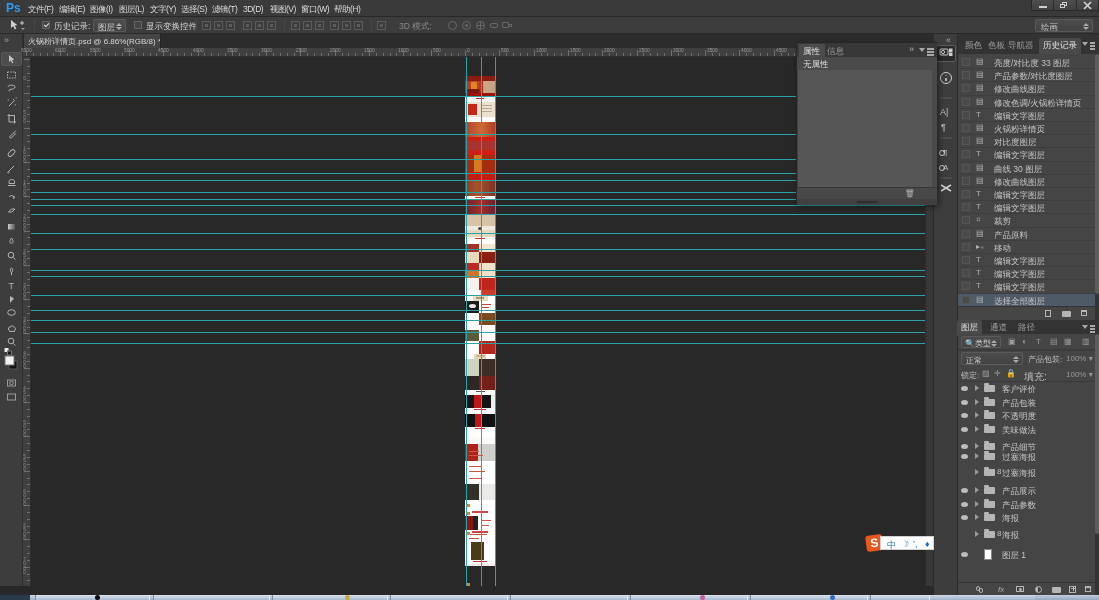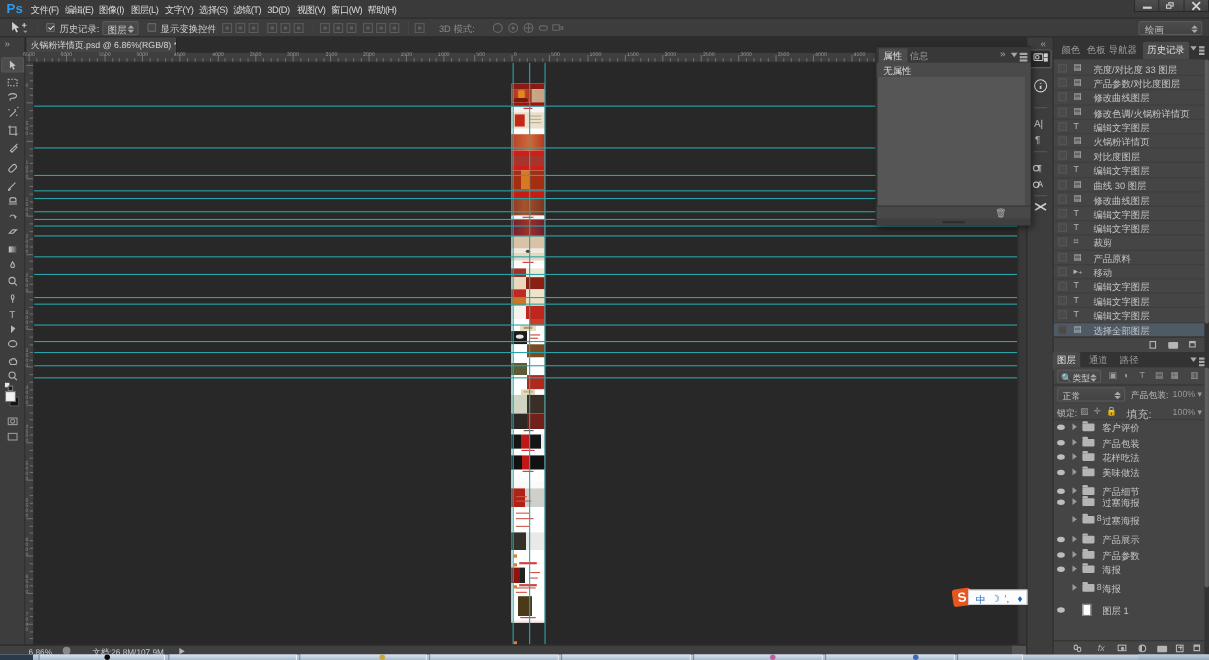--- a/index.html
+++ b/index.html
@@ -535,27 +535,20 @@
         <div class="hguide" style="top: 263px;"></div>
         <div class="hguide" style="top: 275px;"></div>
         <div class="hguide" style="top: 286px;"></div>
       </div>
     <div class="vguide" style="left:435px"></div>
     <div class="vguide" style="left:450px"></div>
     <div class="vguide" style="left:464px"></div>
   </div>
   <div class="abs" id="vscroll"></div>
   <div class="abs" id="vscroll"></div>
-  <div class="abs" id="statusbar">
-    <div class="abs" style="left:26px;top:1px">6.86%</div>
-    <div class="abs" style="left:57px;top:1px;width:7px;height:7px;border-radius:50%;background:#8a8a8a"></div>
-    <div class="abs" style="left:84px;top:1px">文档:26.8M/107.9M</div>
-    <div class="abs" style="left:163px;top:2px;width:0;height:0;border-top:3px solid transparent;border-bottom:3px solid transparent;border-left:5px solid #b5b5b5"></div>
-    <div class="abs" style="left:920px;top:0px;width:13px;height:9px;background:#555"></div>
-  </div>
   <div class="abs" id="dockstrip">
     <div class="abs" style="left:12px;top:1px;color:#a5a5a5;font-size:9px">«</div>
     <div class="abs" style="left:2px;top:11px;width:20px;height:17px;background:#2b2b2b;border:1px solid #5e5e5e;border-radius:2px"></div>
     <svg class="abs" style="left:2px;top:11px" width="20" height="150" viewBox="0 0 20 150">
       <g fill="none" stroke="#cfcfcf" stroke-width="1">
         <rect x="4" y="4" width="8" height="6" rx="1"></rect>
           <circle cx="7" cy="7" r="1.6"></circle>
           <rect x="13.5" y="4" width="2.5" height="2.5" fill="#cfcfcf"></rect>
           <rect x="13.5" y="8" width="2.5" height="2.5" fill="#cfcfcf"></rect>
         <circle cx="10" cy="33" r="5.5"></circle>
@@ -727,21 +720,21 @@
         <div class="lrow" style="top: 13.5px;">
           <div class="eye" style=""></div>
           <div class="tri" style=""></div>
           <div class="fold" style=""></div>
           <div class="tx" style="">产品包装</div>
         </div>
         <div class="lrow" style="top: 27px;">
           <div class="eye" style=""></div>
           <div class="tri" style=""></div>
           <div class="fold" style=""></div>
-          <div class="tx" style="">花样吃法</div>
+          <div class="tx" style="">不透明度</div>
         </div>
         <div class="lrow" style="top: 40.5px;">
           <div class="eye" style=""></div>
           <div class="tri" style=""></div>
           <div class="fold" style=""></div>
           <div class="tx" style="">美味做法</div>
         </div>
         <div class="lrow" style="top: 58px;">
           <div class="eye" style=""></div>
           <div class="tri" style=""></div>

